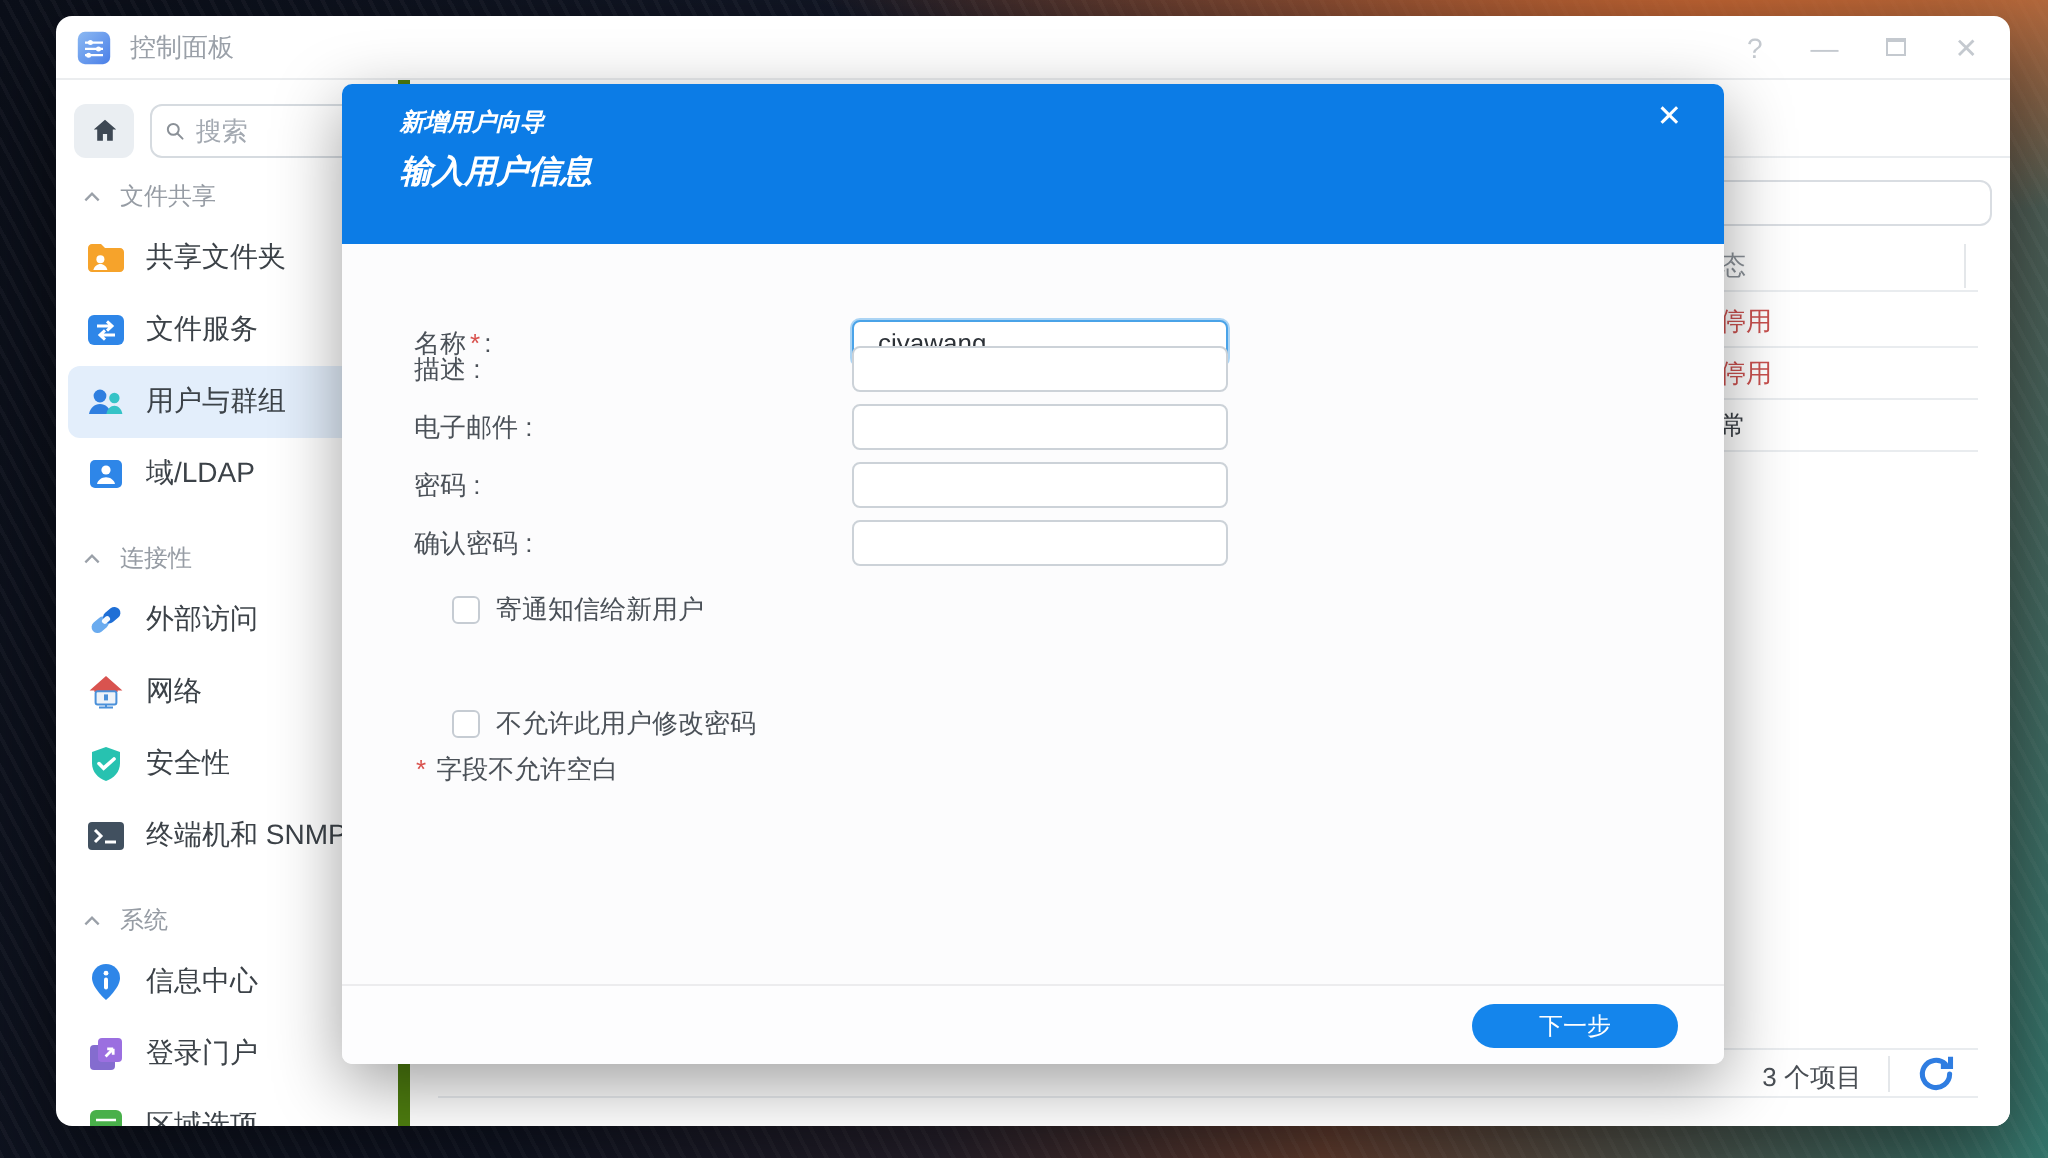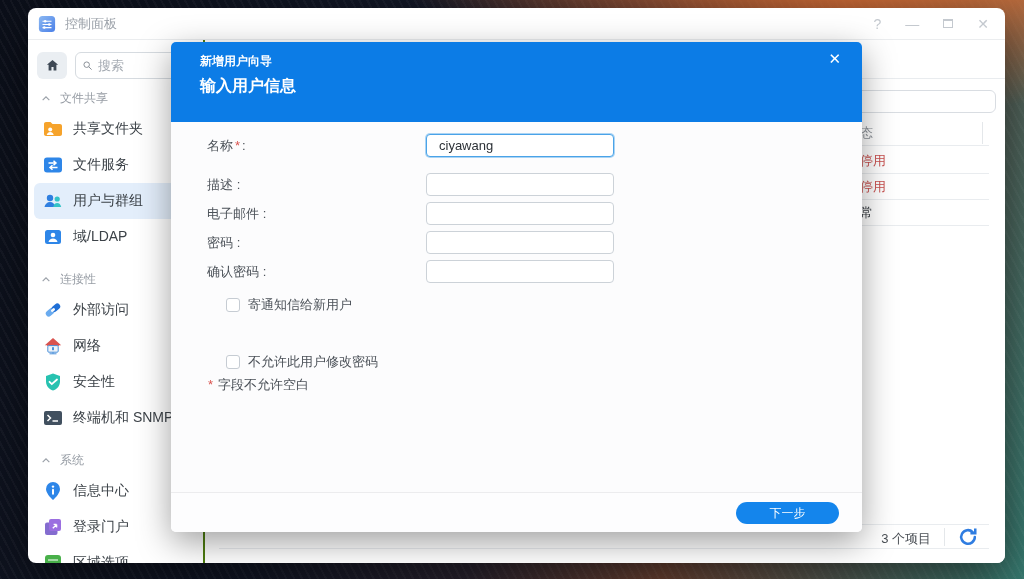--- a/index.html
+++ b/index.html
@@ -23,21 +23,21 @@
   .titlebar { height:32px; flex:0 0 32px; border-bottom:1px solid #ebedef; display:flex; align-items:center; padding:0 16px 0 10px; }
   .app-icon { width:18px; height:18px; margin-right:9px; }
   .win-title { font-size:13px; color:#9aa0a8; }
   .win-controls { margin-left:auto; display:flex; align-items:center; gap:24px; color:#c4c9cf; font-size:14px; }
   .win-controls .ctl { cursor:default; line-height:1; }
   .max-box { width:10px; height:9px; border:1.5px solid #c4c9cf; border-top-width:2.5px; display:inline-block; }
 
   .win-body { flex:1; display:flex; min-height:0; }
 
   
-  .sidebar { width:177px; flex:0 0 177px; border-right:2px solid #4d7c0f; position:relative; }
+  .sidebar { width:177px; flex:0 0 177px; border-right:6px solid #4d7c0f; position:relative; }
   .side-toolbar { margin:12px 10px 0 9px; height:27px; display:flex; gap:8px; }
   .home-btn { width:30px; height:27px; background:#eaeef2; border-radius:6px; display:flex; align-items:center; justify-content:center; }
   .side-search { flex:1; border:1px solid #d6dbe0; border-radius:6px; background:#fff; display:flex; align-items:center; padding:0 6px; gap:5px; min-width:0; }
   .side-search input { border:none; outline:none; width:100%; font-size:13px; color:#3c4248; font-family:inherit; background:transparent; }
   .side-search input::placeholder { color:#a3a9b1; }
   .sec-header { margin-top:6px; height:26px; display:flex; align-items:center; gap:9px; padding-left:13px; color:#969ca4; font-size:12px; }
   .sec-header.gap { margin-top:11px; }
   .side-item { height:36px; display:flex; align-items:center; gap:10px; padding-left:9px; margin:0 6px; border-radius:6px; font-size:14px; color:#3c4248; cursor:pointer; }
   .side-item.selected { background:#e3eefb; }
   .side-ic { width:20px; height:20px; flex:0 0 20px; }
@@ -53,21 +53,21 @@
   .st-normal { color:#3a3f45; }
   .list-footer-count { position:absolute; left:640px; top:490px; width:86px; text-align:right; font-size:13px; color:#4a4f55; }
   .refresh-btn { position:absolute; left:752px; top:486px; width:22px; height:22px; cursor:pointer; }
 
   
   .modal {
     position:absolute; left:171px; top:42px; width:691px; height:490px;
     background:#fcfcfd; border-radius:5px; overflow:hidden; z-index:10;
     box-shadow:0 10px 34px rgba(0,0,0,0.38);
   }
-  .m-header { position:absolute; left:0; top:0; right:0; height:80px; background:#0c7ce6; }
+  .m-header { position:absolute; left:0; top:0; right:0; height:80px; background:#0c7ce6;font-style:italic; }
   .m-title { position:absolute; left:29px; top:11px; font-size:12px; font-weight:bold; color:#fff; }
   .m-close { position:absolute; right:21px; top:9px; font-size:15px; color:#fff; cursor:pointer; line-height:1; }
   .m-heading { position:absolute; left:29px; top:34px; font-size:16px; font-weight:bold; color:#fff; }
 
   .f-row { position:absolute; left:36px; width:420px; height:23px; display:flex; align-items:center; font-size:13px; color:#4b5158; }
   .f-row .asterisk { color:#d9534f; margin:0 2px; }
   .f-row input {
     position:absolute; left:219px; top:0; width:188px; height:23px;
     border:1px solid #ccd2d8; border-radius:4px; padding:0 8px;
     font-size:13px; color:#2c3137; font-family:inherit; outline:none; background:#fff;
@@ -276,21 +276,21 @@
   </div>
 </div>
 
 <div class="modal">
   <div class="m-header">
     <span class="m-title">新增用户向导</span>
     <span class="m-close">✕</span>
     <span class="m-heading">输入用户信息</span>
   </div>
 
-  <div class="f-row focused" style="top:92px;">
+  <div class="f-row focused" style="top:118px;">
     <span>名称</span>
     <span class="asterisk">*</span>
     <span>:</span>
     <input type="text" value="ciyawang" style="">
   </div>
   <div class="f-row" style="top:131px;">
     <span>描述</span>&nbsp;<span>:</span>
     <input type="text" style="">
   </div>
   <div class="f-row" style="top:160px;">

